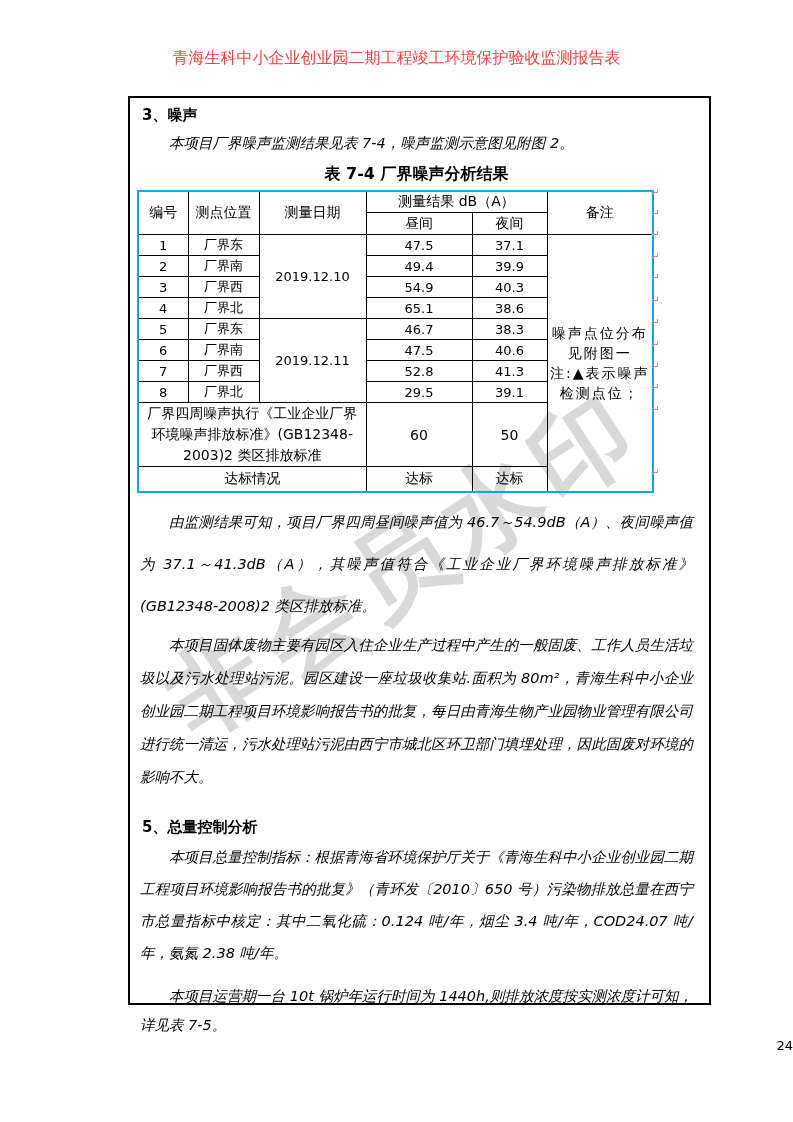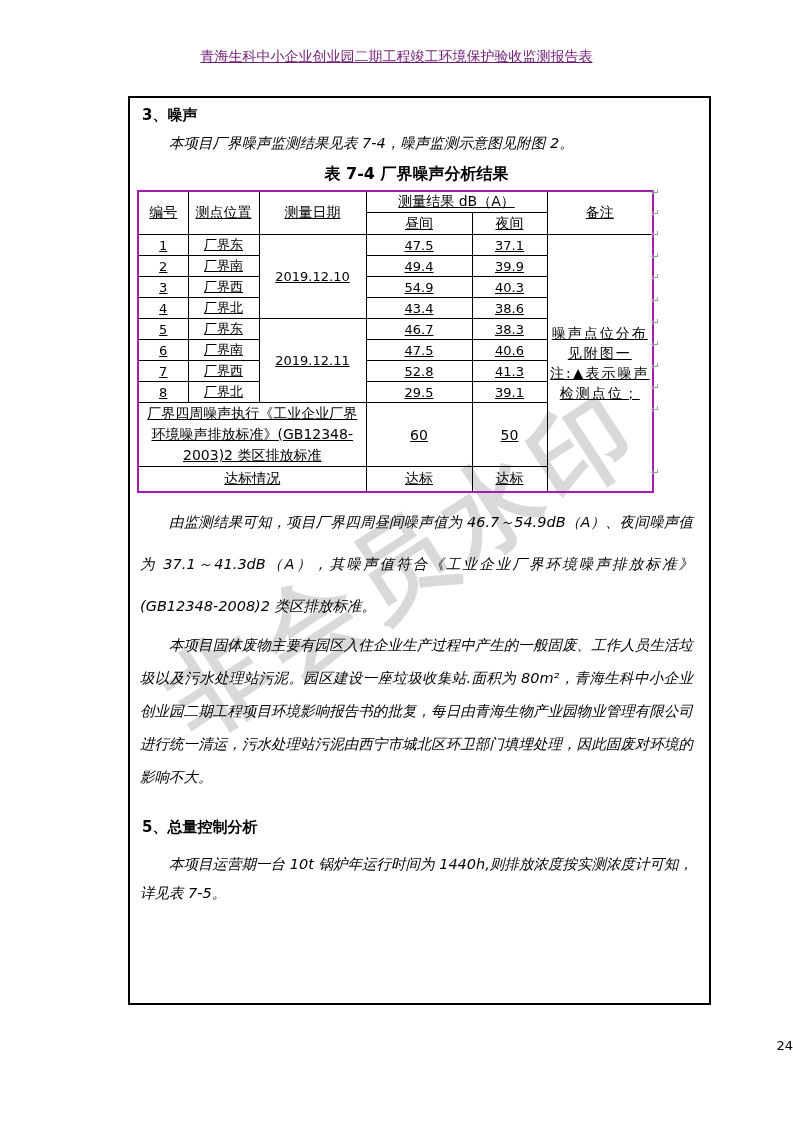--- a/index.html
+++ b/index.html
@@ -20,21 +20,21 @@
     font-weight:bold;
     letter-spacing:10px;
     color:#d9d9d9;
     white-space:nowrap;
     z-index:0;
     user-select:none;
   }
   
   .page-title{
     position:absolute;top:48px;left:0;width:100%;
-    text-align:center;font-size:14px;color:#701a75;z-index:2;text-decoration:underline;
+    text-align:center;font-size:16px;color:#ef4444;z-index:2;
   }
   .page-number{
     position:absolute;top:1038px;left:0;width:100%;
     text-align:right;font-size:13px;z-index:2;
   }
   
   .doc-box{
     position:absolute;left:128px;top:96px;
     width:583px;height:909px;
     border:2px solid #000;
@@ -59,23 +59,22 @@
   .table-title{
     text-align:center;font-weight:bold;font-size:16px;
     margin:6px 0 5px 0;
   }
   
   table.noise{
     border-collapse:collapse;
     table-layout:fixed;
     margin-left:-3px;
     width:515px;
-    border:2px solid #a21caf;
+    border:2px solid #0ea5e9;
     font-size:14px;
-    text-decoration:underline;
   }
   table.noise td{
     border:1px solid #000;
     text-align:center;
     vertical-align:middle;
     padding:0 2px;
     overflow:hidden;
   }
   td.h1{height:20px;}
   td.h2{height:21px;}
@@ -152,21 +151,21 @@
         </tr>
         <tr>
           <td class="dr">3</td>
           <td class="dr">厂界西</td>
           <td class="dr">54.9</td>
           <td class="dr">40.3</td>
         </tr>
         <tr>
           <td class="dr">4</td>
           <td class="dr">厂界北</td>
-          <td class="dr">43.4</td>
+          <td class="dr">65.1</td>
           <td class="dr">38.6</td>
         </tr>
 
         <tr>
           <td class="dr">5</td>
           <td class="dr">厂界东</td>
           <td class="dr" rowspan="4">2019.12.11</td>
           <td class="dr">46.7</td>
           <td class="dr">38.3</td>
         </tr>
@@ -202,20 +201,21 @@
       </tbody>
     </table>
 
     <p class="para" style="margin-top:8px;line-height:42px;">由监测结果可知，项目厂界四周昼间噪声值为 46.7～54.9dB（A）、夜间噪声值为 37.1～41.3dB（A），其噪声值符合《工业企业厂界环境噪声排放标准》(GB12348-2008)2 类区排放标准。</p>
 
 
     <p class="para wide">本项目固体废物主要有园区入住企业生产过程中产生的一般固废、工作人员生活垃圾以及污水处理站污泥。园区建设一座垃圾收集站.面积为 80m²，青海生科中小企业创业园二期工程项目环境影响报告书的批复，每日由青海生物产业园物业管理有限公司进行统一清运，污水处理站污泥由西宁市城北区环卫部门填埋处理，因此固废对环境的影响不大。</p>
 
     <div class="sec-heading" style="margin-top:24px;">5、总量控制分析</div>
 
+    <p class="para" style="line-height:32px;">本项目总量控制指标：根据青海省环境保护厅关于《青海生科中小企业创业园二期工程项目环境影响报告书的批复》（青环发〔2010〕650 号）污染物排放总量在西宁市总量指标中核定：其中二氧化硫：0.124 吨/年，烟尘 3.4 吨/年，COD24.07 吨/年，氨氮 2.38 吨/年。</p>
 
     <p class="para tight" style="margin-top:13px;">本项目运营期一台 10t 锅炉年运行时间为 1440h,则排放浓度按实测浓度计可知，详见表 7-5。</p>
 
   </div>
 
   <div id="pmarks">
       <span class="pmark" style="top: 186px;">↵</span>
       <span class="pmark" style="top: 207px;">↵</span>
       <span class="pmark" style="top: 228px;">↵</span>
       <span class="pmark" style="top: 250px;">↵</span>

